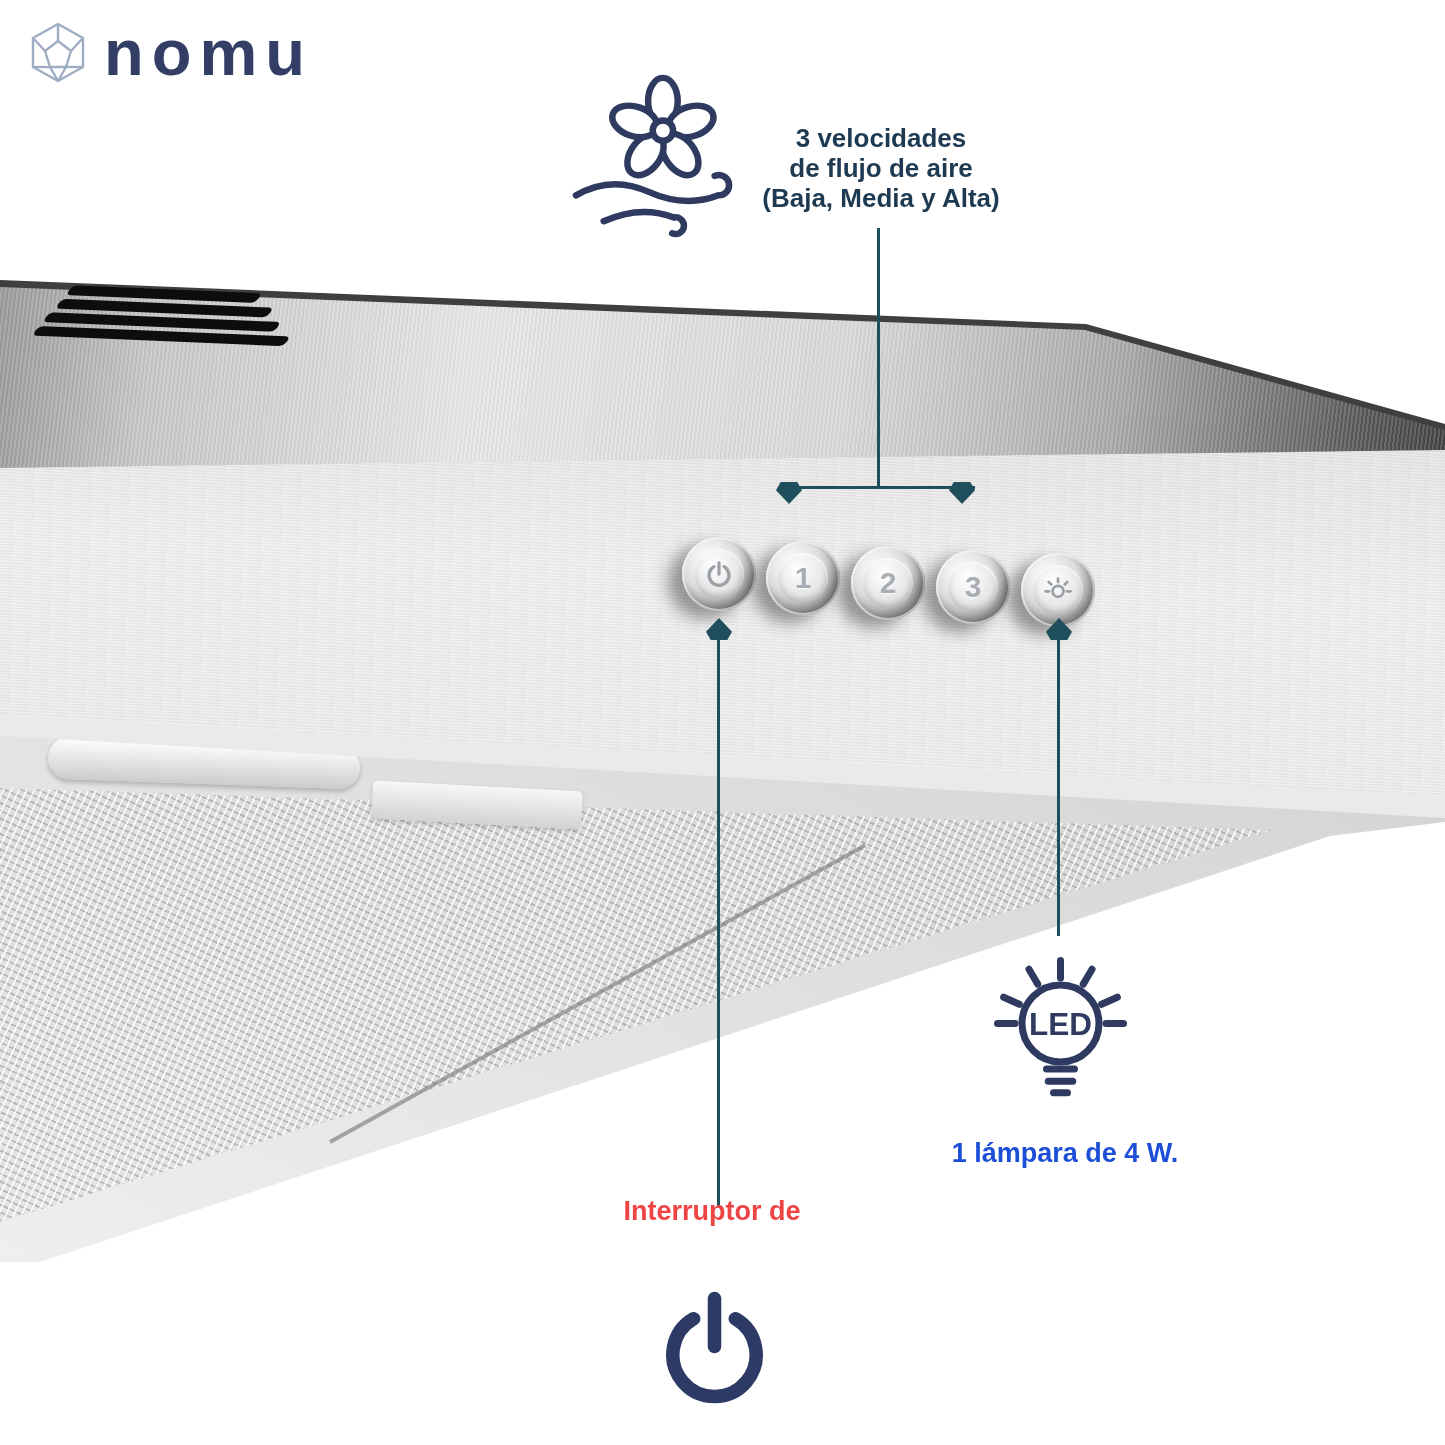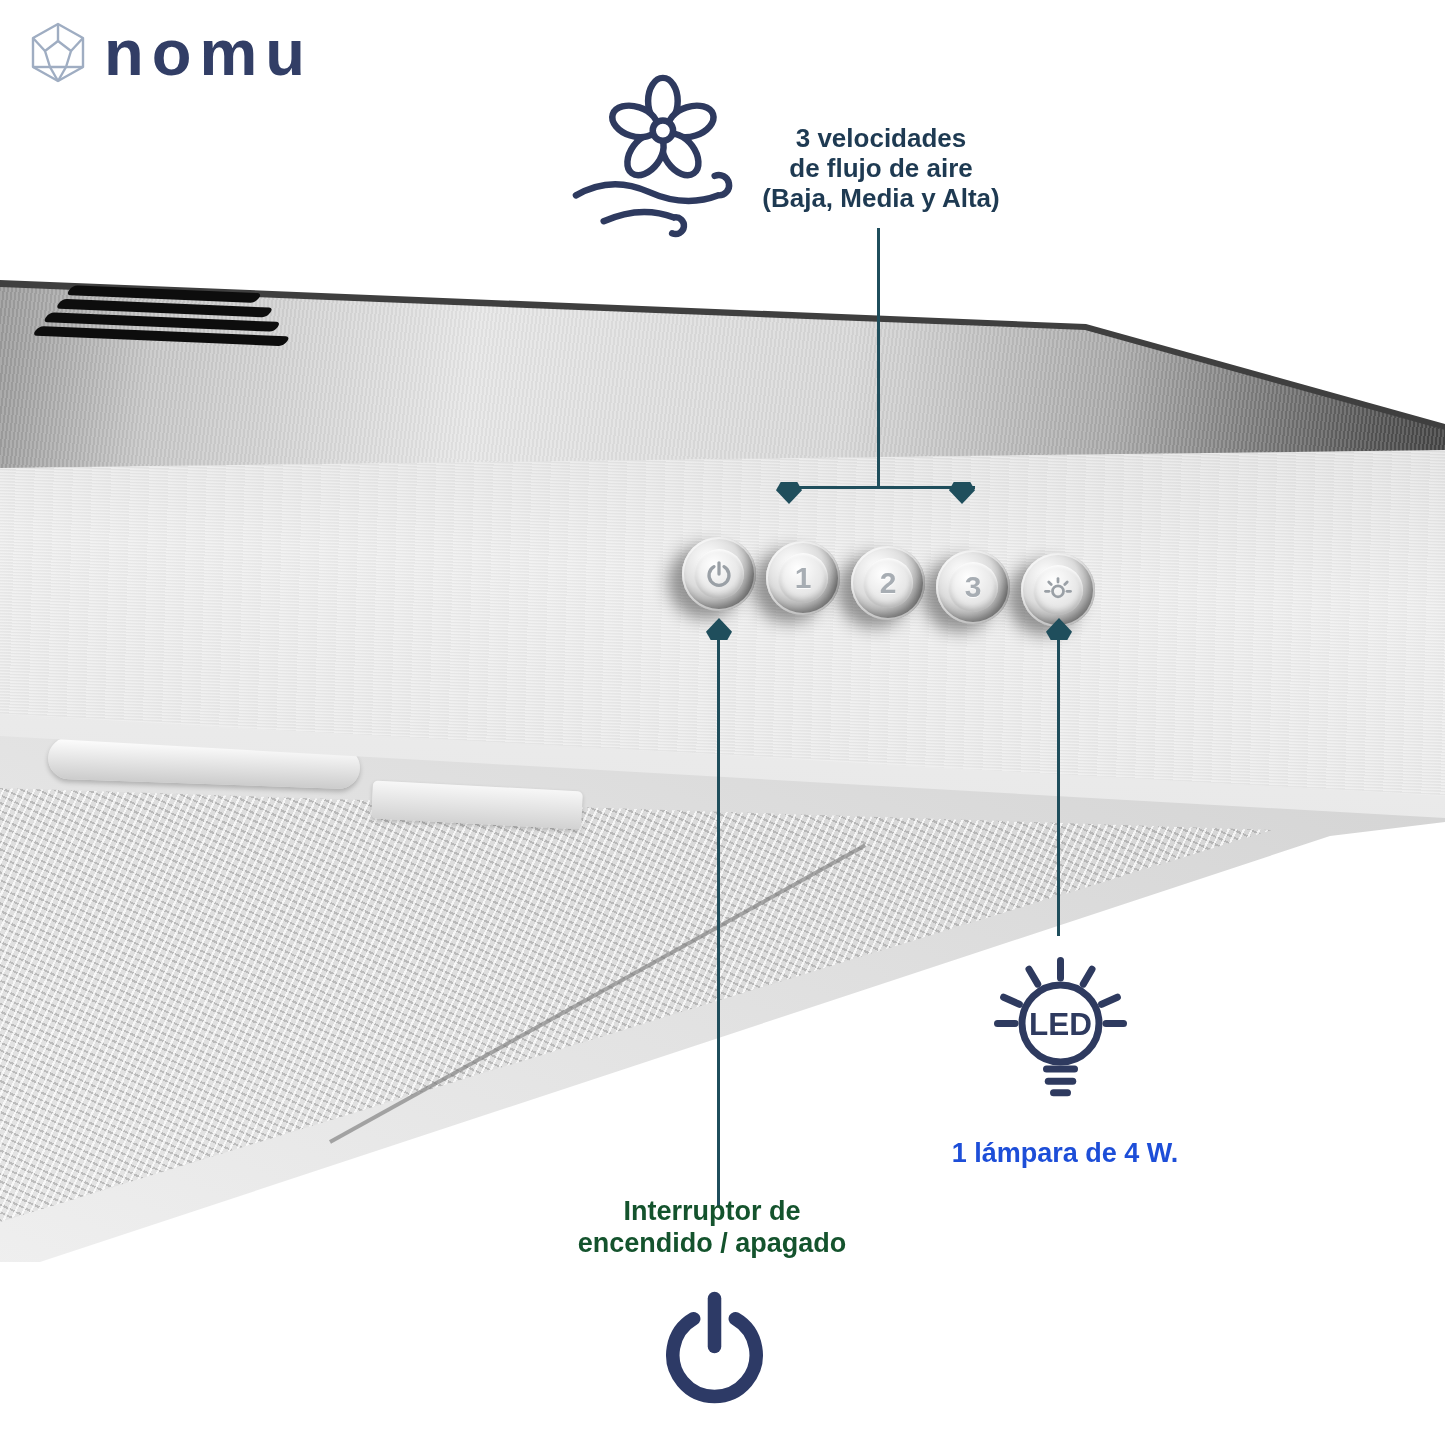--- a/index.html
+++ b/index.html
@@ -86,21 +86,21 @@
 
   .speeds-text{position:absolute;left:750px;top:124px;width:262px;text-align:center;z-index:22;
     color:#1e3a52;font-weight:700;font-size:26px;line-height:1.15;}
   .fan-icon{position:absolute;left:563px;top:64px;z-index:22;}
 
   .led-icon{position:absolute;left:973px;top:950px;z-index:22;}
   .lamp-text{position:absolute;left:930px;top:1138px;width:270px;text-align:center;z-index:22;
     color:#1d4ed8;font-weight:700;font-size:27px;}
 
   .power-text{position:absolute;left:552px;top:1196px;width:320px;text-align:center;z-index:22;
-    color:#14532d;font-weight:700;font-size:27px;line-height:1.18;}
+    color:#ef4444;font-weight:700;font-size:27px;line-height:1.18;}
   .power-icon{position:absolute;left:652px;top:1286px;z-index:22;}
 </style>
 </head>
 <body>
 
 <div class="canvas">
 
   <div class="logo">
     <svg width="64" height="64" viewBox="0 0 64 64">
       <g fill="none" stroke="#9fadc2" stroke-width="2.4" stroke-linejoin="round">
@@ -197,21 +197,20 @@
 
   <div class="cline" style="left:877px;top:228px;width:3px;height:260px;"></div>
   <div class="cline" style="left:789px;top:486px;width:186px;height:3px;"></div>
   <div class="pent pent-down" style="left:776px;top:482px;"></div>
   <div class="pent pent-down" style="left:949px;top:482px;"></div>
 
   <div class="pent pent-up" style="left:706px;top:618px;"></div>
   <div class="cline" style="left:717px;top:640px;width:3px;height:566px;"></div>
   <div class="power-text">
     <div>Interruptor de</div>
-    <div>encendido / apagado</div>
   </div>
   <svg class="power-icon" width="125" height="125" viewBox="0 0 120 120">
     <g fill="none" stroke="#2d3a66" stroke-width="13" stroke-linecap="round">
       <path d="M80 31.4 A40 40 0 1 1 40 31.4"></path>
       <line x1="60" y1="12" x2="60" y2="58"></line>
     </g>
   </svg>
 
   <div class="pent pent-up" style="left:1046px;top:618px;"></div>
   <div class="cline" style="left:1057px;top:640px;width:3px;height:296px;"></div>

